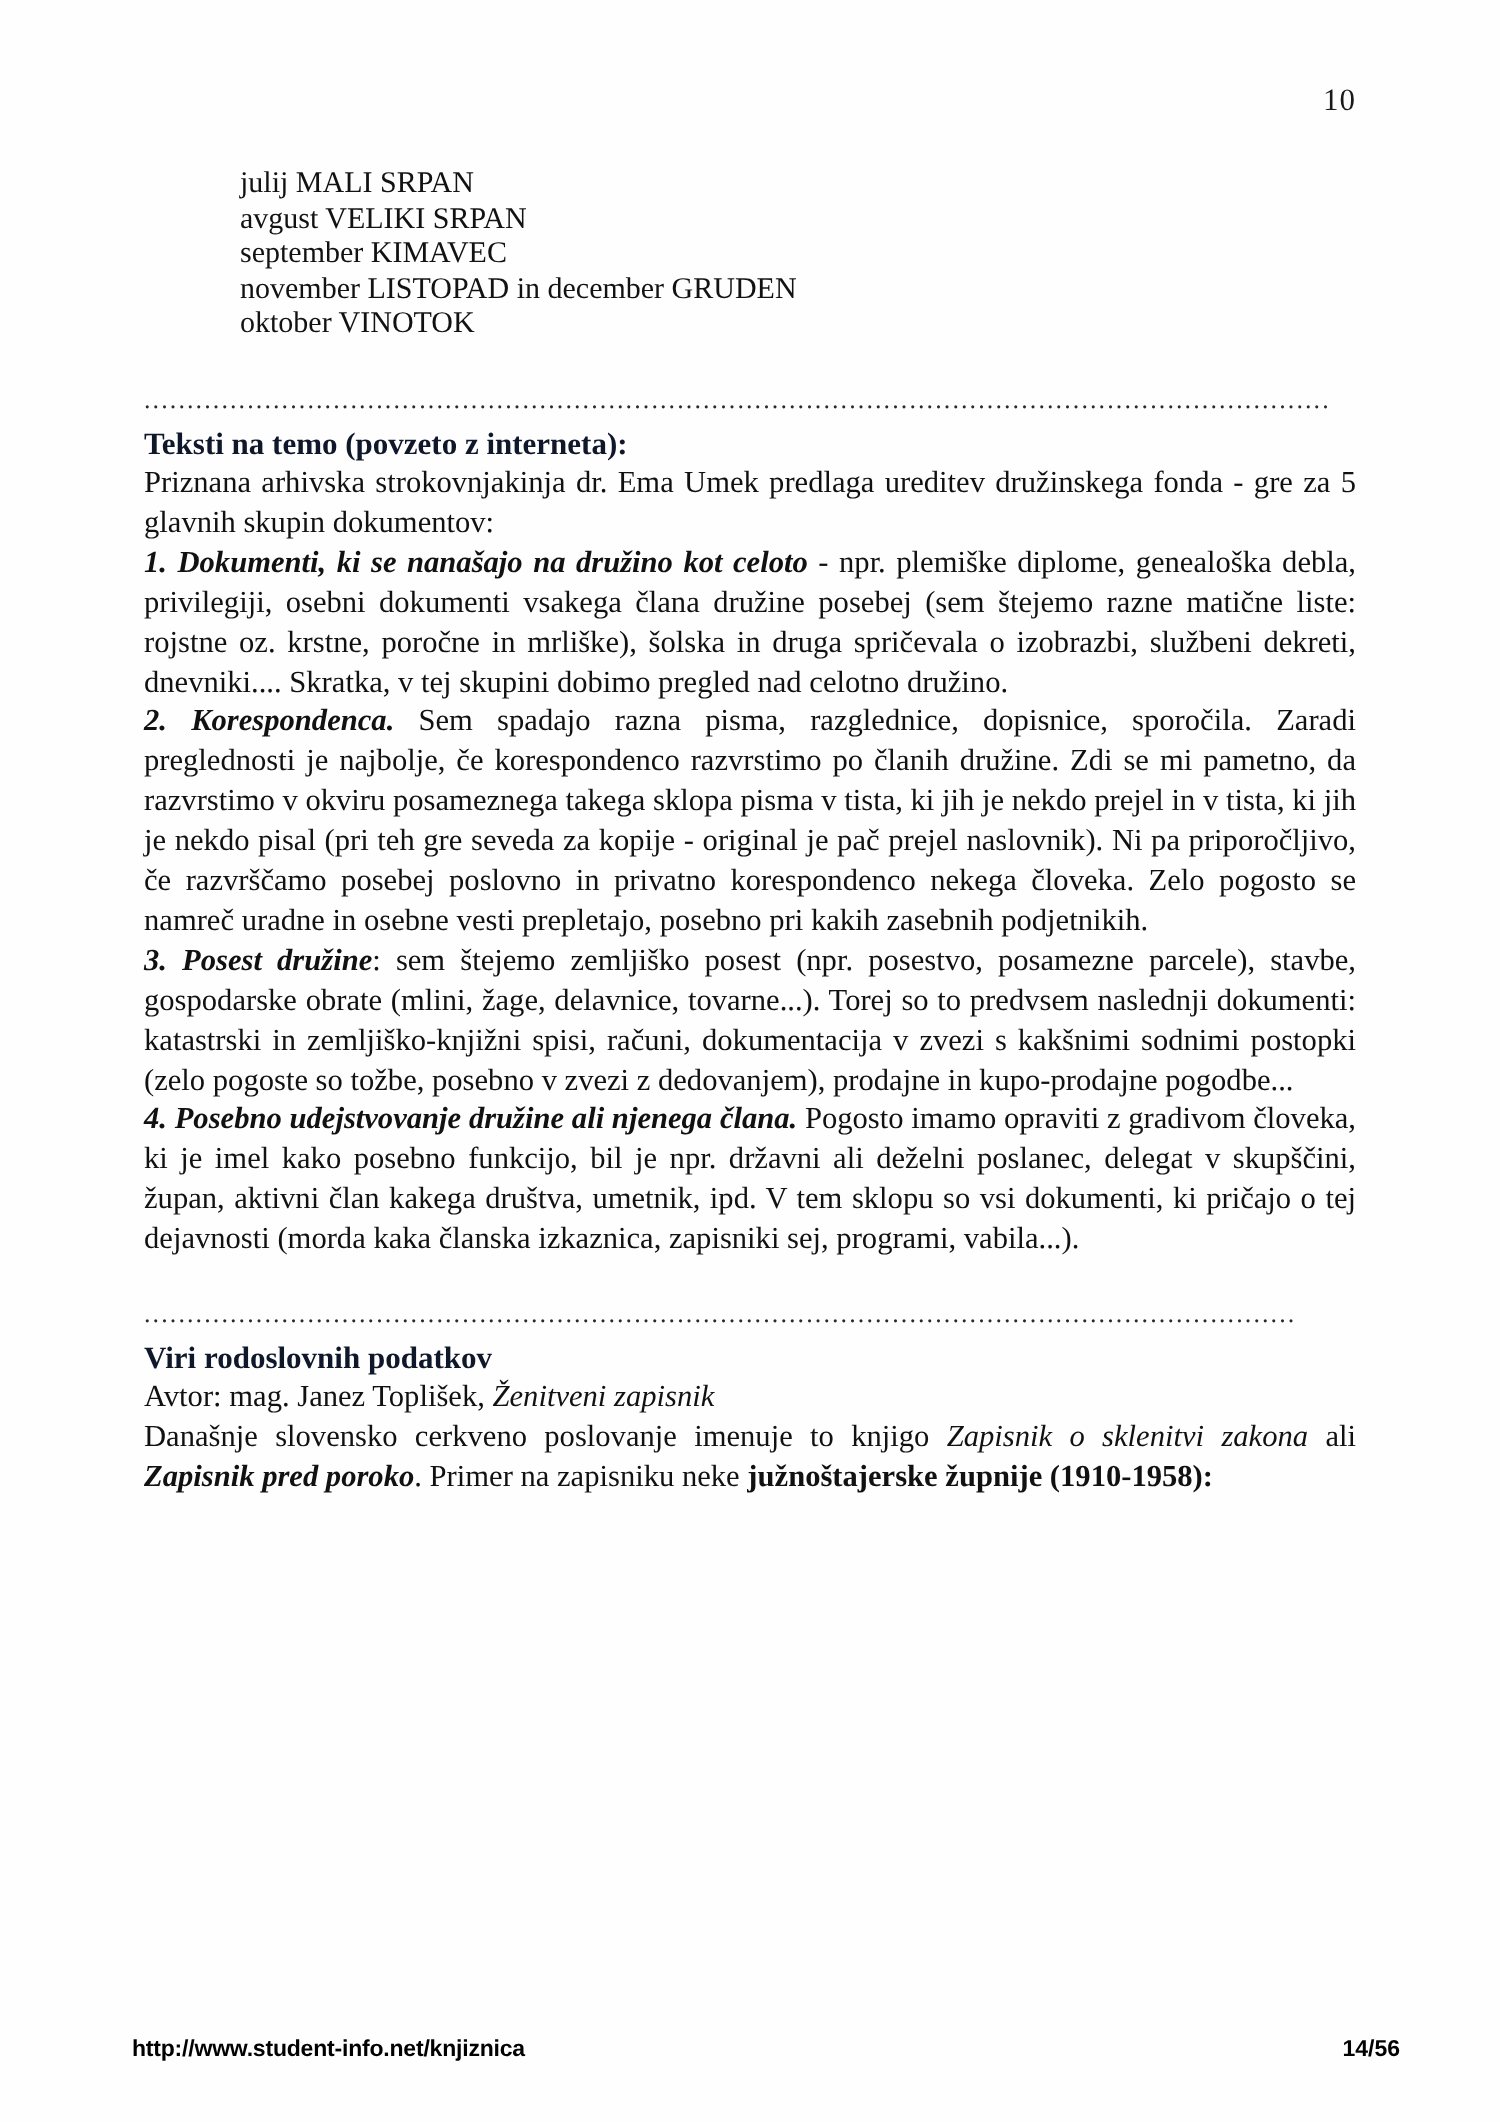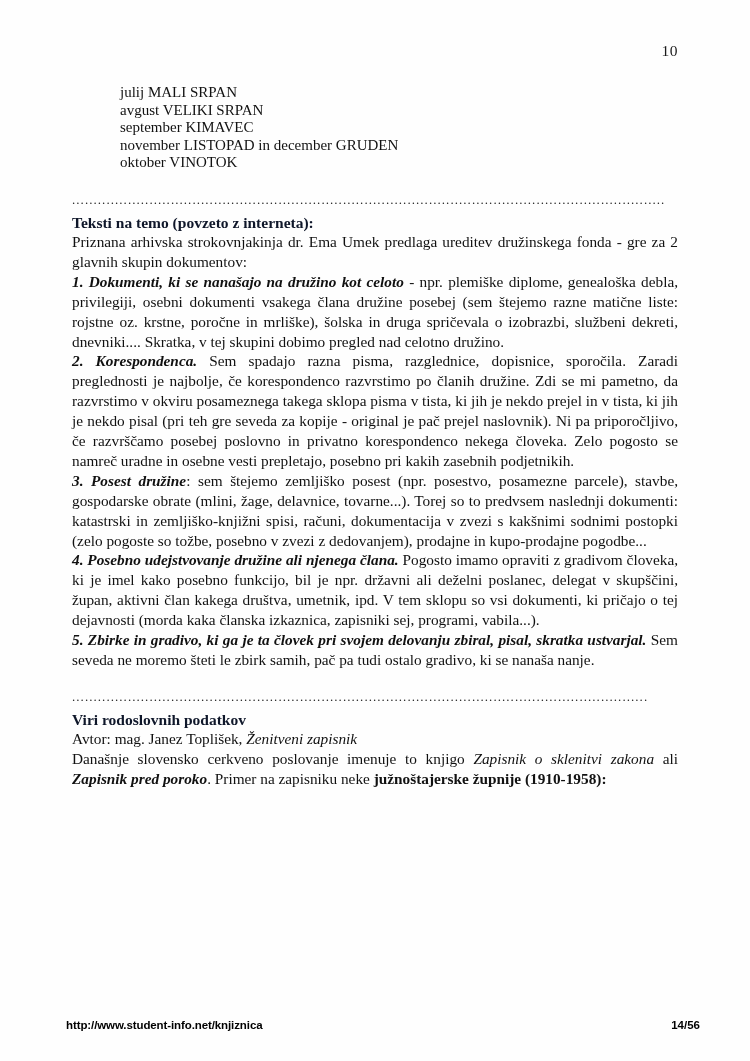--- a/index.html
+++ b/index.html
@@ -118,31 +118,30 @@
       <div>avgust VELIKI SRPAN</div>
       <div>september KIMAVEC</div>
       <div>november LISTOPAD in december GRUDEN</div>
       <div>oktober VINOTOK</div>
     </div>
 
     <div class="dotted-rule rule-1">..........................................................................................................................................</div>
 
     <div class="heading-bold">Teksti na temo (povzeto z interneta):</div>
 
-    <p class="body gap-lg">Priznana arhivska strokovnjakinja dr. Ema Umek predlaga ureditev družinskega fonda - gre za 2 glavnih skupin dokumentov:</p>
+    <p class="body gap-lg">Priznana arhivska strokovnjakinja dr. Ema Umek predlaga ureditev družinskega fonda - gre za 5 glavnih skupin dokumentov:</p>
 
     <p class="body gap-md"><span class="bi">1. Dokumenti, ki se nanašajo na družino kot celoto</span><span> - </span><span>npr. plemiške diplome, genealoška debla, privilegiji, osebni dokumenti vsakega člana družine posebej (sem štejemo razne matične liste: rojstne oz. krstne, poročne in mrliške), šolska in druga spričevala o izobrazbi, službeni dekreti, dnevniki.... Skratka, v tej skupini dobimo pregled nad celotno družino.</span></p>
 
     <p class="body gap-md"><span class="bi">2. Korespondenca.</span><span> </span><span>Sem spadajo razna pisma, razglednice, dopisnice, sporočila. Zaradi preglednosti je najbolje, če korespondenco razvrstimo po članih družine. Zdi se mi pametno, da razvrstimo v okviru posameznega takega sklopa pisma v tista, ki jih je nekdo prejel in v tista, ki jih je nekdo pisal (pri teh gre seveda za kopije - original je pač prejel naslovnik). Ni pa priporočljivo, če razvrščamo posebej poslovno in privatno korespondenco nekega človeka. Zelo pogosto se namreč uradne in osebne vesti prepletajo, posebno pri kakih zasebnih podjetnikih.</span></p>
 
     <p class="body gap-md"><span class="bi">3. Posest družine</span><span>: </span><span>sem štejemo zemljiško posest (npr. posestvo, posamezne parcele), stavbe, gospodarske obrate (mlini, žage, delavnice, tovarne...). Torej so to predvsem naslednji dokumenti: katastrski in zemljiško-knjižni spisi, računi, dokumentacija v zvezi s kakšnimi sodnimi postopki (zelo pogoste so tožbe, posebno v zvezi z dedovanjem), prodajne in kupo-prodajne pogodbe...</span></p>
 
     <p class="body gap-md"><span class="bi">4. Posebno udejstvovanje družine ali njenega člana.</span><span> </span><span>Pogosto imamo opraviti z gradivom človeka, ki je imel kako posebno funkcijo, bil je npr. državni ali deželni poslanec, delegat v skupščini, župan, aktivni član kakega društva, umetnik, ipd. V tem sklopu so vsi dokumenti, ki pričajo o tej dejavnosti (morda kaka članska izkaznica, zapisniki sej, programi, vabila...).</span></p>
 
-    <p class="body gap-md"><span class="bi">5. Zbirke in gradivo, ki ga je ta človek pri svojem delovanju zbiral, pisal, skratka ustvarjal.</span><span> </span><span>Sem seveda ne moremo šteti le zbirk samih, pač pa tudi ostalo gradivo, ki se nanaša nanje.</span></p>
 
     <div class="dotted-rule rule-2">......................................................................................................................................</div>
 
     <div class="heading-bold">Viri rodoslovnih podatkov</div>
 
     <p class="body gap-sm"><span>Avtor: mag. Janez Toplišek, </span><span class="i">Ženitveni zapisnik</span></p>
 
     <p class="body gap-lg"><span>Današnje slovensko cerkveno poslovanje imenuje to knjigo </span><span class="i">Zapisnik o sklenitvi zakona</span><span> ali </span><span class="bi">Zapisnik pred poroko</span><span>. Primer na zapisniku neke </span><span class="b">južnoštajerske župnije (1910-1958):</span></p>
 
   </div>

